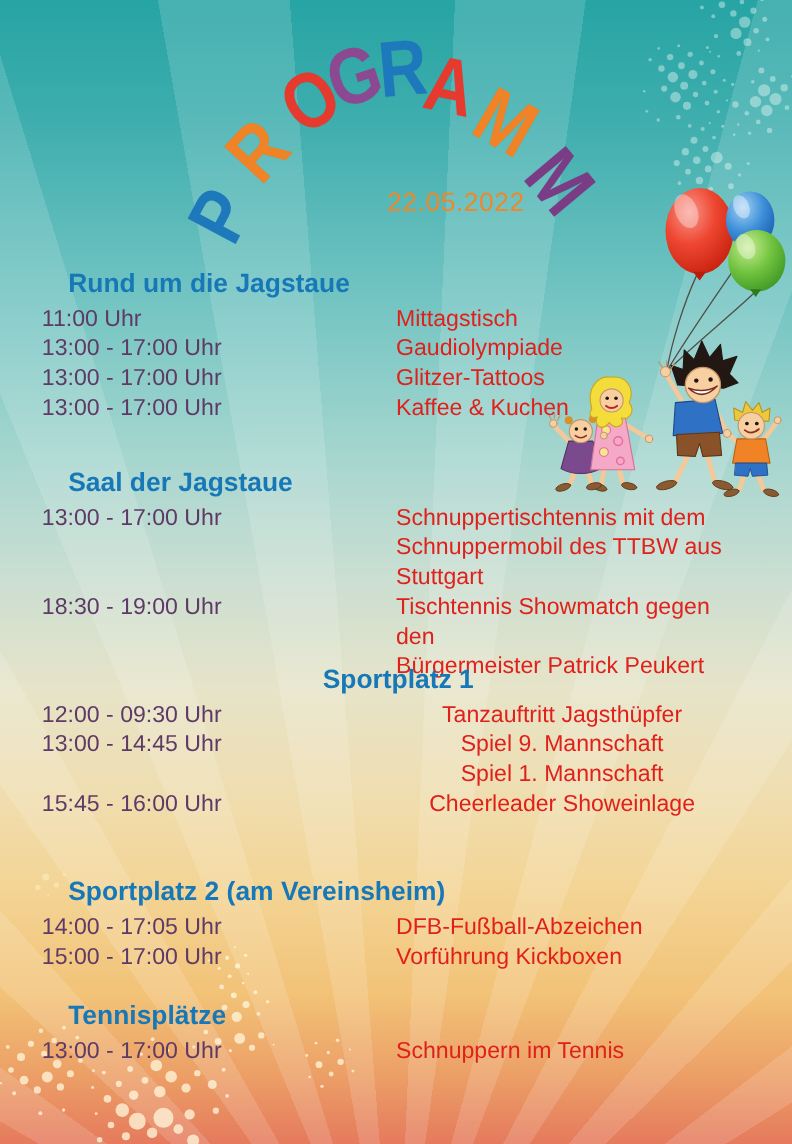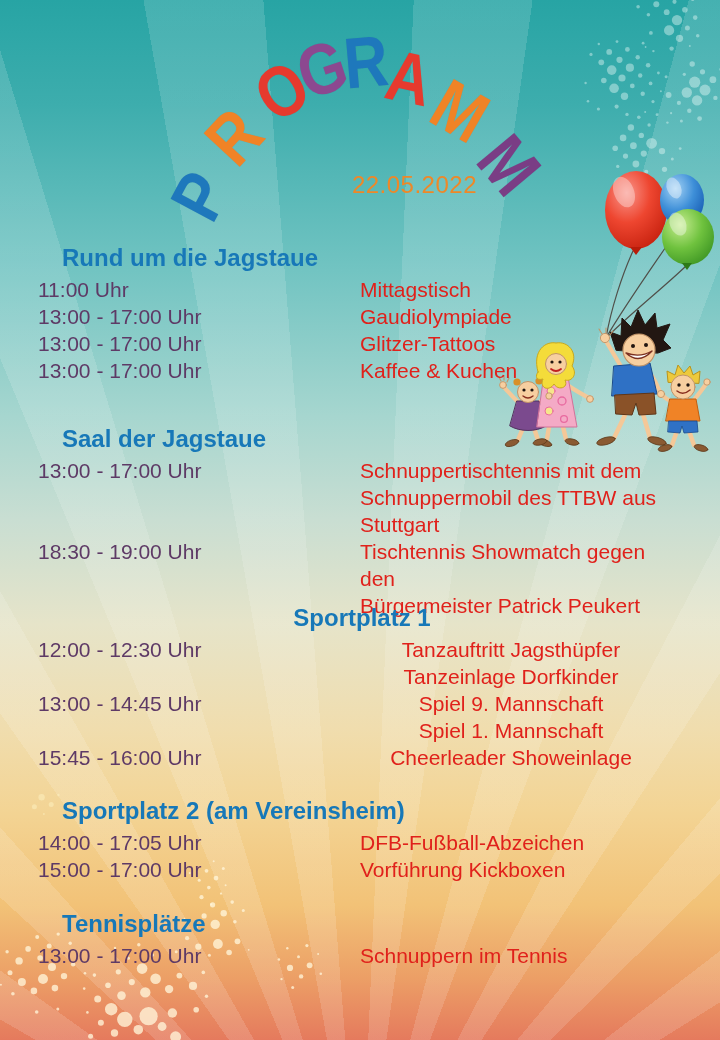--- a/index.html
+++ b/index.html
@@ -455,25 +455,24 @@
             <span class="event">Tischtennis Showmatch gegen den
 Bürgermeister Patrick Peukert</span>
           </div>
         </div>
     </div>
 
     <div class="section" style="top: 603px; text-align: center;">
       <div class="section-title">Sportplatz 1</div>
       <div class="rows">
           <div class="row">
-            <span class="time">12:00 - 12:30 Uhr</span>
+            <span class="time">12:00 - 09:30 Uhr</span>
             <span class="event">Tanzauftritt Jagsthüpfer</span>
           </div>
           <div class="row">
-            <span class="event">Tanzeinlage Dorfkinder</span>
           </div>
           <div class="row">
             <span class="time">13:00 - 14:45 Uhr</span>
             <span class="event">Spiel 9. Mannschaft</span>
           </div>
           <div class="row">
             <span class="event">Spiel 1. Mannschaft</span>
           </div>
           <div class="row">
             <span class="time">15:45 - 16:00 Uhr</span>

